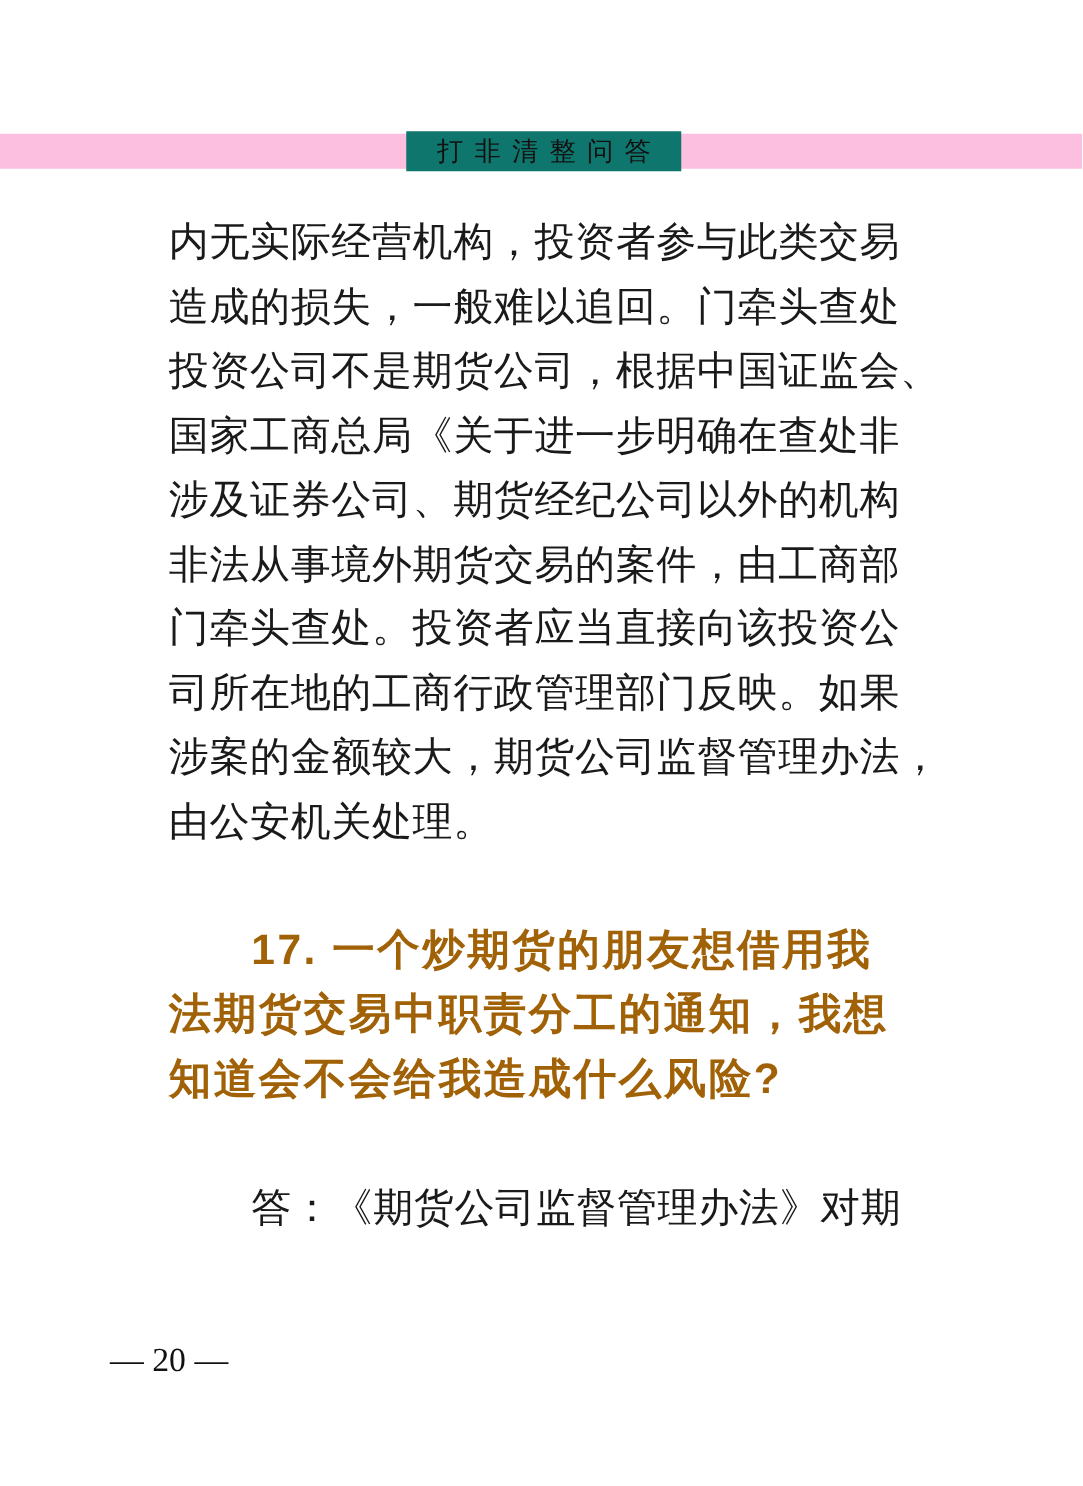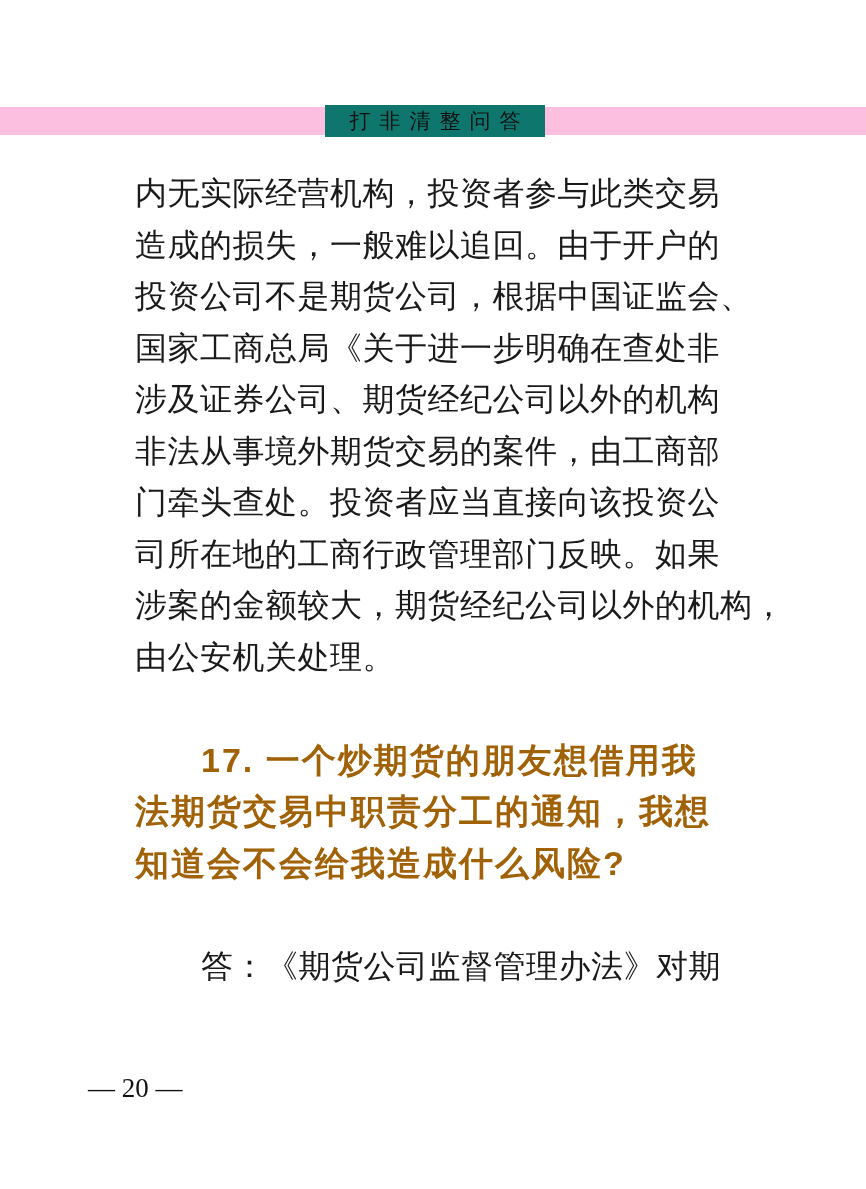--- a/index.html
+++ b/index.html
@@ -86,28 +86,28 @@
 
 <div class="page">
 
   <div class="header-bar"></div>
   <div class="header-title-box">
     <span class="header-title">打非清整问答</span>
   </div>
 
   <div class="text-block">
     <div class="line">内无实际经营机构，投资者参与此类交易</div>
-    <div class="line">造成的损失，一般难以追回。由于开户的</div>
+    <div class="line">造成的损失，一般难以追回。门牵头查处</div>
     <div class="line">投资公司不是期货公司，根据中国证监会、</div>
     <div class="line">国家工商总局《关于进一步明确在查处非</div>
     <div class="line">涉及证券公司、期货经纪公司以外的机构</div>
     <div class="line">非法从事境外期货交易的案件，由工商部</div>
     <div class="line">门牵头查处。投资者应当直接向该投资公</div>
     <div class="line">司所在地的工商行政管理部门反映。如果</div>
-    <div class="line">涉案的金额较大，期货经纪公司以外的机构，</div>
+    <div class="line">涉案的金额较大，期货公司监督管理办法，</div>
     <div class="line">由公安机关处理。</div>
     <div class="line blank"></div>
     <div class="line red indent">17. 一个炒期货的朋友想借用我</div>
     <div class="line red">法期货交易中职责分工的通知，我想</div>
     <div class="line red">知道会不会给我造成什么风险?</div>
     <div class="line blank"></div>
     <div class="line indent">答：《期货公司监督管理办法》对期</div>
   </div>
 
   <div class="page-number">— 20 —</div>

